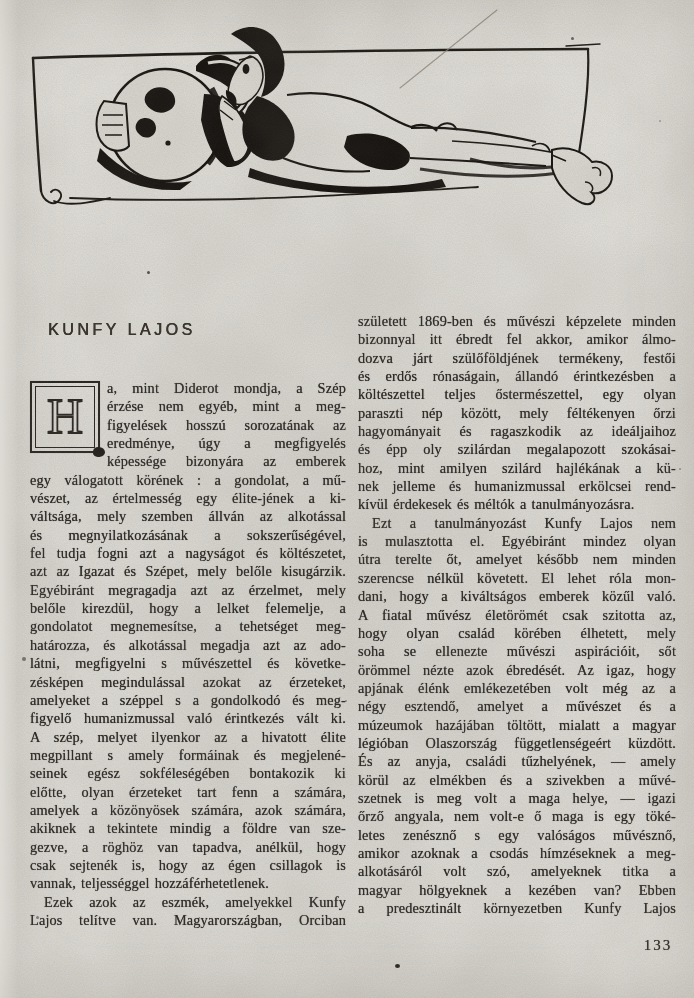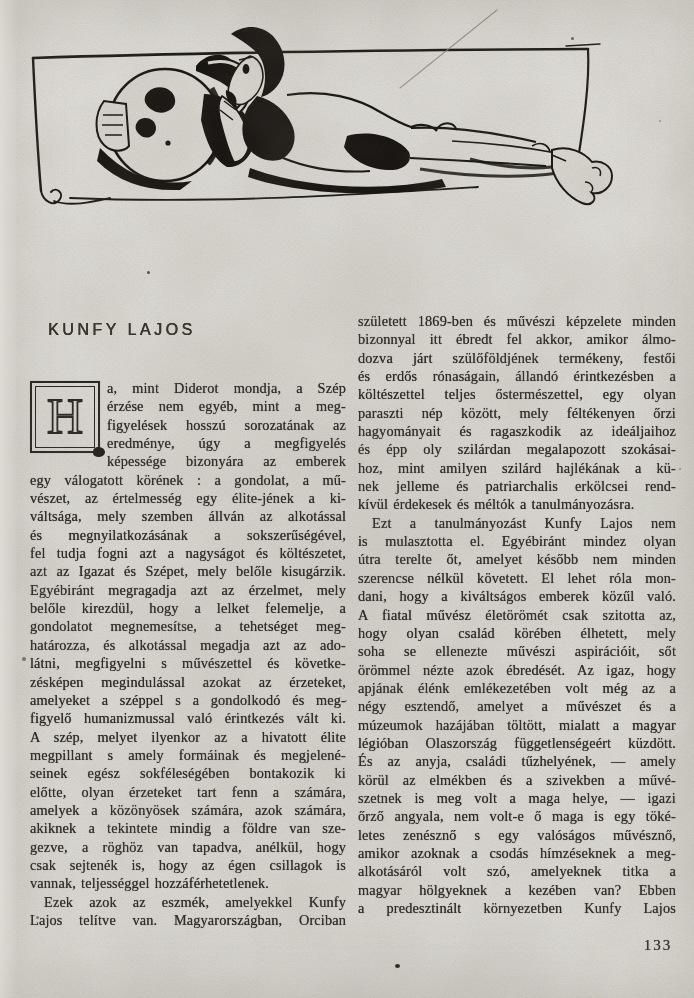--- a/index.html
+++ b/index.html
@@ -169,21 +169,21 @@
     <div class="lines pend">
         <div class="tl">született 1869-ben és művészi képzelete minden</div>
         <div class="tl">bizonnyal itt ébredt fel akkor, amikor álmo-</div>
         <div class="tl">dozva járt szülőföldjének termékeny, festői</div>
         <div class="tl">és erdős rónaságain, állandó érintkezésben a</div>
         <div class="tl">költészettel teljes őstermészettel, egy olyan</div>
         <div class="tl">paraszti nép között, mely féltékenyen őrzi</div>
         <div class="tl">hagyományait és ragaszkodik az ideáljaihoz</div>
         <div class="tl">és épp oly szilárdan megalapozott szokásai-</div>
         <div class="tl">hoz, mint amilyen szilárd hajlékának a kü-</div>
-        <div class="tl">nek jelleme és patriarchalis erkölcsei rend-</div>
+        <div class="tl">nek jelleme és humanizmussal erkölcsei rend-</div>
         <div class="tl">kívül érdekesek és méltók a tanulmányozásra.</div>
       </div>
     <div class="lines pind">
         <div class="tl">Ezt a tanulmányozást Kunfy Lajos nem</div>
         <div class="tl">is mulasztotta el. Egyébiránt mindez olyan</div>
         <div class="tl">útra terelte őt, amelyet később nem minden</div>
         <div class="tl">szerencse nélkül követett. El lehet róla mon-</div>
         <div class="tl">dani, hogy a kiváltságos emberek közűl való.</div>
         <div class="tl">A fiatal művész életörömét csak szitotta az,</div>
         <div class="tl">hogy olyan család körében élhetett, mely</div>

